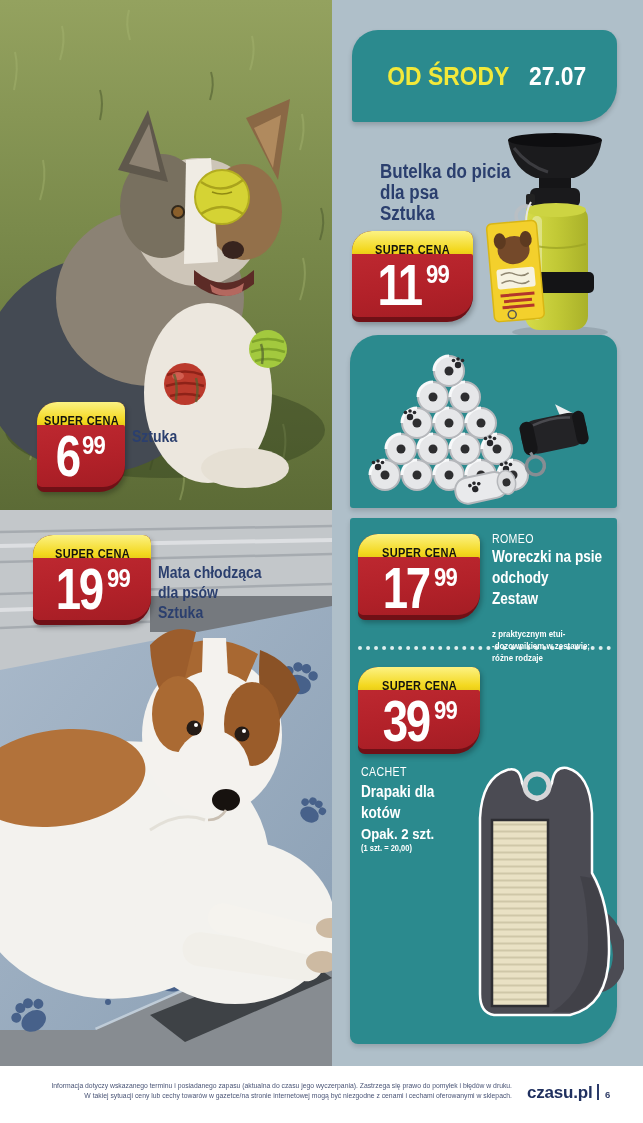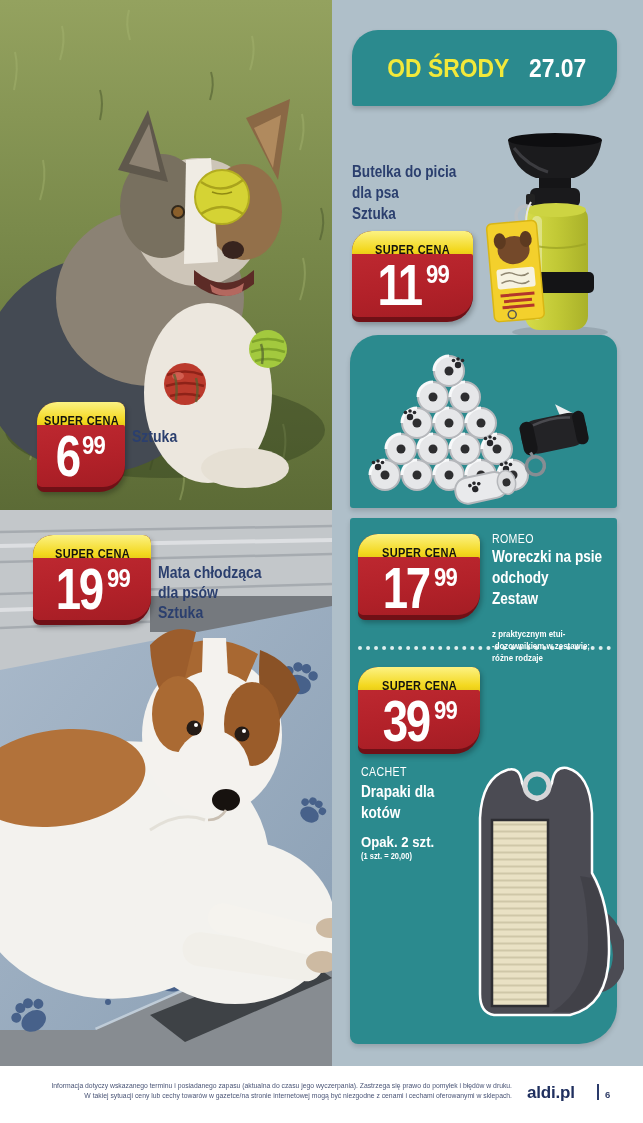--- a/index.html
+++ b/index.html
@@ -34,41 +34,41 @@
          transform:scaleX(.8);transform-origin:50% 50%;display:inline-block;}
   .price-dec{font-size:26px;line-height:26px;font-weight:700;letter-spacing:-1px;margin-top:7px;
          transform:scaleX(.85);transform-origin:0 50%;display:inline-block;}
 
   
   .ov{position:absolute;color:var(--navy,#2b3f6e);}
   .ov .t{font-size:16.5px;line-height:20px;font-weight:700;}
   .ov .d{font-size:9.5px;line-height:11px;font-weight:700;margin-top:6px;}
 
   
-  .banner{position:absolute;left:352px;top:30px;width:265px;height:76px;
+  .banner{position:absolute;left:352px;top:30px;width:265px;height:92px;
           background:var(--teal,#2b8a8e);border-radius:26px 14px 36px 3px;
           display:flex;align-items:center;justify-content:center;gap:7px;
           font-size:26px;font-weight:700;box-shadow:0 3px 5px rgba(0,0,0,.18);}
   .banner .p{color:var(--banner-yellow,#f2e93a);}
   .banner .d{color:#fff;}
 
   .teal-card{position:absolute;background:var(--teal,#2b8a8e);box-shadow:0 3px 5px rgba(0,0,0,.15);}
   .card-bags{left:350px;top:335px;width:267px;height:173px;border-radius:28px 16px 3px 3px;}
   .card-main{left:350px;top:518px;width:267px;height:526px;border-radius:3px 3px 38px 8px;}
   .card-bags svg,.illus svg{display:block;width:100%;height:100%;}
   .illus{position:absolute;}
 
   .rc-text{position:absolute;color:#fff;}
   .rc-text .brand{font-size:12.5px;font-weight:400;letter-spacing:.4px;}
   .rc-text .t{font-size:16px;line-height:21px;font-weight:700;}
-  .rc-text .pack{font-size:15.5px;line-height:18px;font-weight:700;margin-top:10px;}
+  .rc-text .pack{font-size:15.5px;line-height:18px;font-weight:700;margin-top:2px;}
   .rc-text .unit{font-size:8.8px;line-height:10px;font-weight:700;}
   .rc-text .d{font-size:9.3px;line-height:11.8px;font-weight:700;margin-top:20px;}
   .bottle-info{position:absolute;left:352px;top:161px;color:var(--navy,#2b3f6e);}
-  .bottle-info .t{font-size:16px;line-height:21px;font-weight:700;}
+  .bottle-info .t{font-size:20px;line-height:21px;font-weight:700;margin-left:28px;}
 
   .dotted{position:absolute;left:358px;top:646px;width:253px;height:0;
           border-top:4px dotted rgba(235,246,246,.92);}
 
   
   .footer{position:absolute;left:0;top:1066px;width:643px;height:57px;background:#fff;}
   .legal{position:absolute;right:131px;top:15px;text-align:right;
          font-size:6.8px;line-height:9.8px;color:var(--footer-text,#4a5576);width:470px;white-space:nowrap;}
   .site{position:absolute;left:527px;top:17px;font-size:17px;font-weight:700;
         color:var(--footer-navy,#20305f);letter-spacing:-.2px;text-decoration:none;}
@@ -435,18 +435,18 @@
       <circle cx="85" cy="28" r="12" fill="none" stroke="#d6d6d8" stroke-width="5"></circle>
       <rect x="40" y="62" width="56" height="186" fill="url(#sisal)" stroke="#2e2e33" stroke-width="2.5"></rect>
     </svg>
   </div>
 
   <div class="footer">
     <div class="legal">
       <div>Informacja dotyczy wskazanego terminu i posiadanego zapasu (aktualna do czasu jego wyczerpania). Zastrzega się prawo do pomyłek i błędów w druku.</div>
       <div>W takiej sytuacji ceny lub cechy towarów w gazetce/na stronie internetowej mogą być niezgodne z cenami i cechami oferowanymi w sklepach.</div>
     </div>
-    <a class="site" href="#">aldi.pl</a>
+    <a class="site" href="#">czasu.pl</a>
     <div class="fdiv"></div>
     <div class="pnum">6</div>
   </div>
 
 </div>
 
 </body></html>

